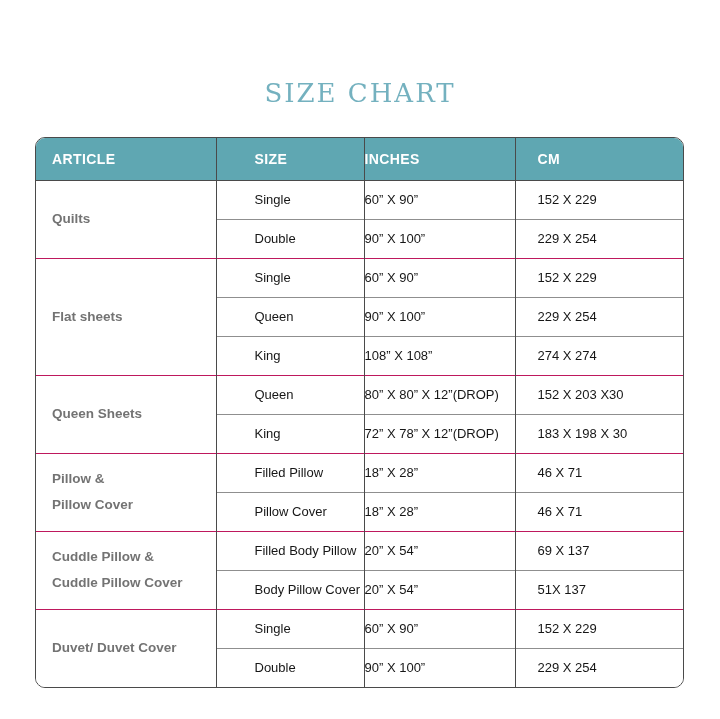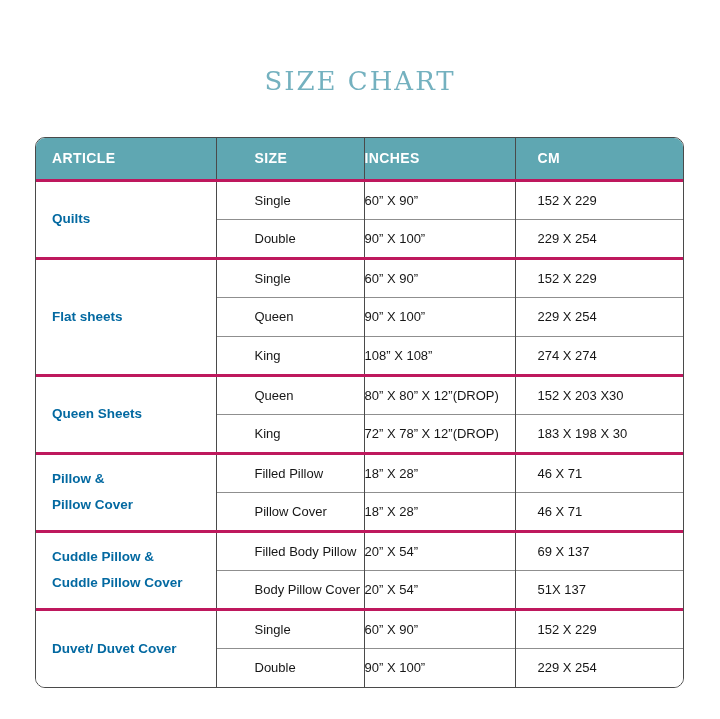--- a/index.html
+++ b/index.html
@@ -5,21 +5,21 @@
   * { box-sizing: border-box; margin: 0; padding: 0; }
   html, body {
     width: 720px; height: 719px;
     background: #ffffff;
     font-family: "Liberation Sans", sans-serif;
     position: relative;
     overflow: hidden;
   }
   .title {
     position: absolute;
-    top: 66px; left: 0; width: 100%;
+    top: 78px; left: 0; width: 100%;
     text-align: center;
     font-family: "DejaVu Serif", serif;
     font-size: 26px;
     font-weight: 500;
     letter-spacing: 2px;
     color: #74b1bf;
   }
   .table-wrap {
     position: absolute;
     left: 35px; top: 137px;
@@ -47,24 +47,24 @@
   }
   td {
     height: 39px;
     vertical-align: middle;
     font-size: 13px;
     font-weight: 500;
     color: #161616;
     background: #ffffff;
   }
   .col-border { border-left: 1px solid #4a4a4a; }
-  tr.group-start td { border-top: 3px solid #be185d; margin-left: 28px; }
+  tr.group-start td { border-top: 1px solid #be185d; margin-left: 28px; }
   tr.inner td { border-top: 1px solid #8f8f8f; }
   td.article {
-    color: #0369a1;
+    color: #737373;
     font-weight: bold;
     font-size: 13.5px;
     padding-left: 16px;
   }
   .article-line { line-height: 26px; }
   .pad-article { padding-left: 16px; }
   .pad-size    { padding-left: 38px; }
   .pad-inches  { }
   .pad-cm      { padding-left: 22px; }
 </style>

